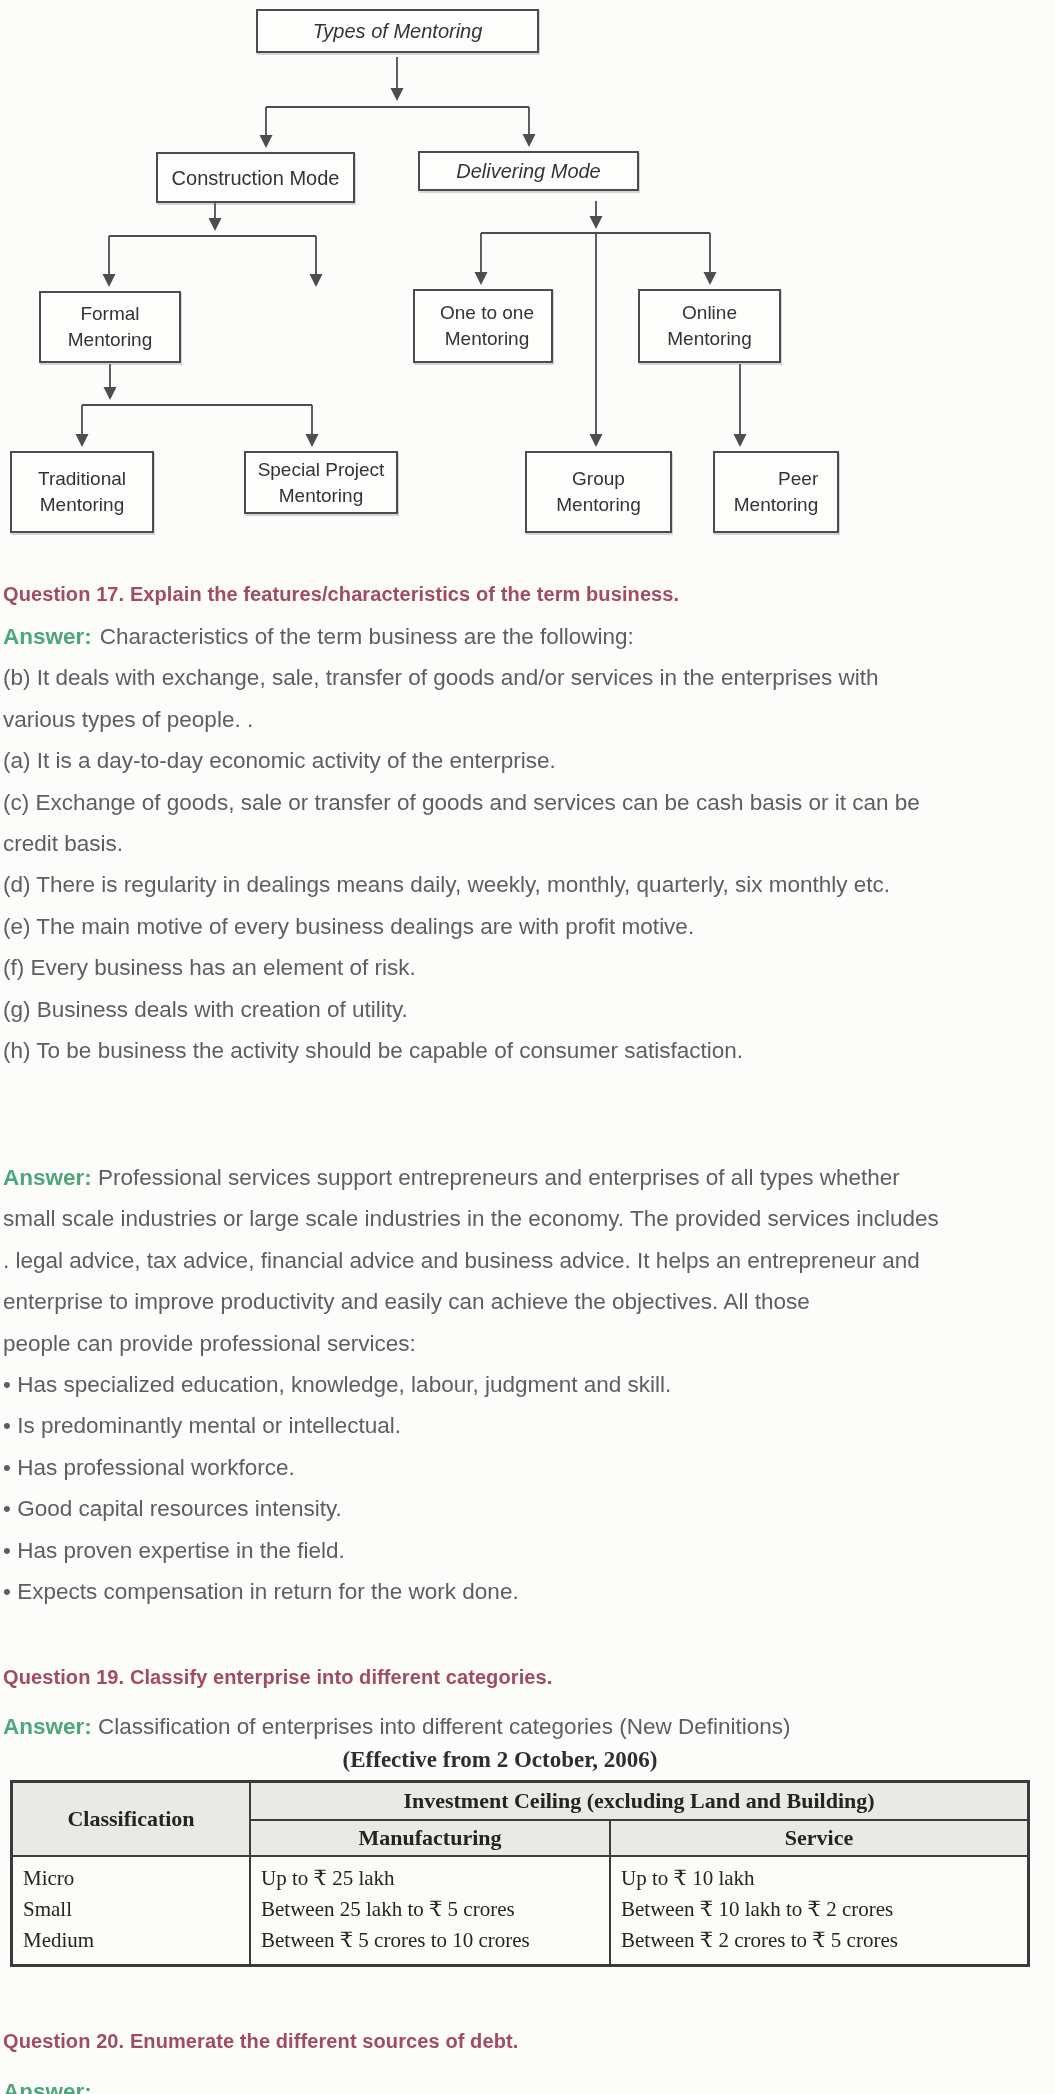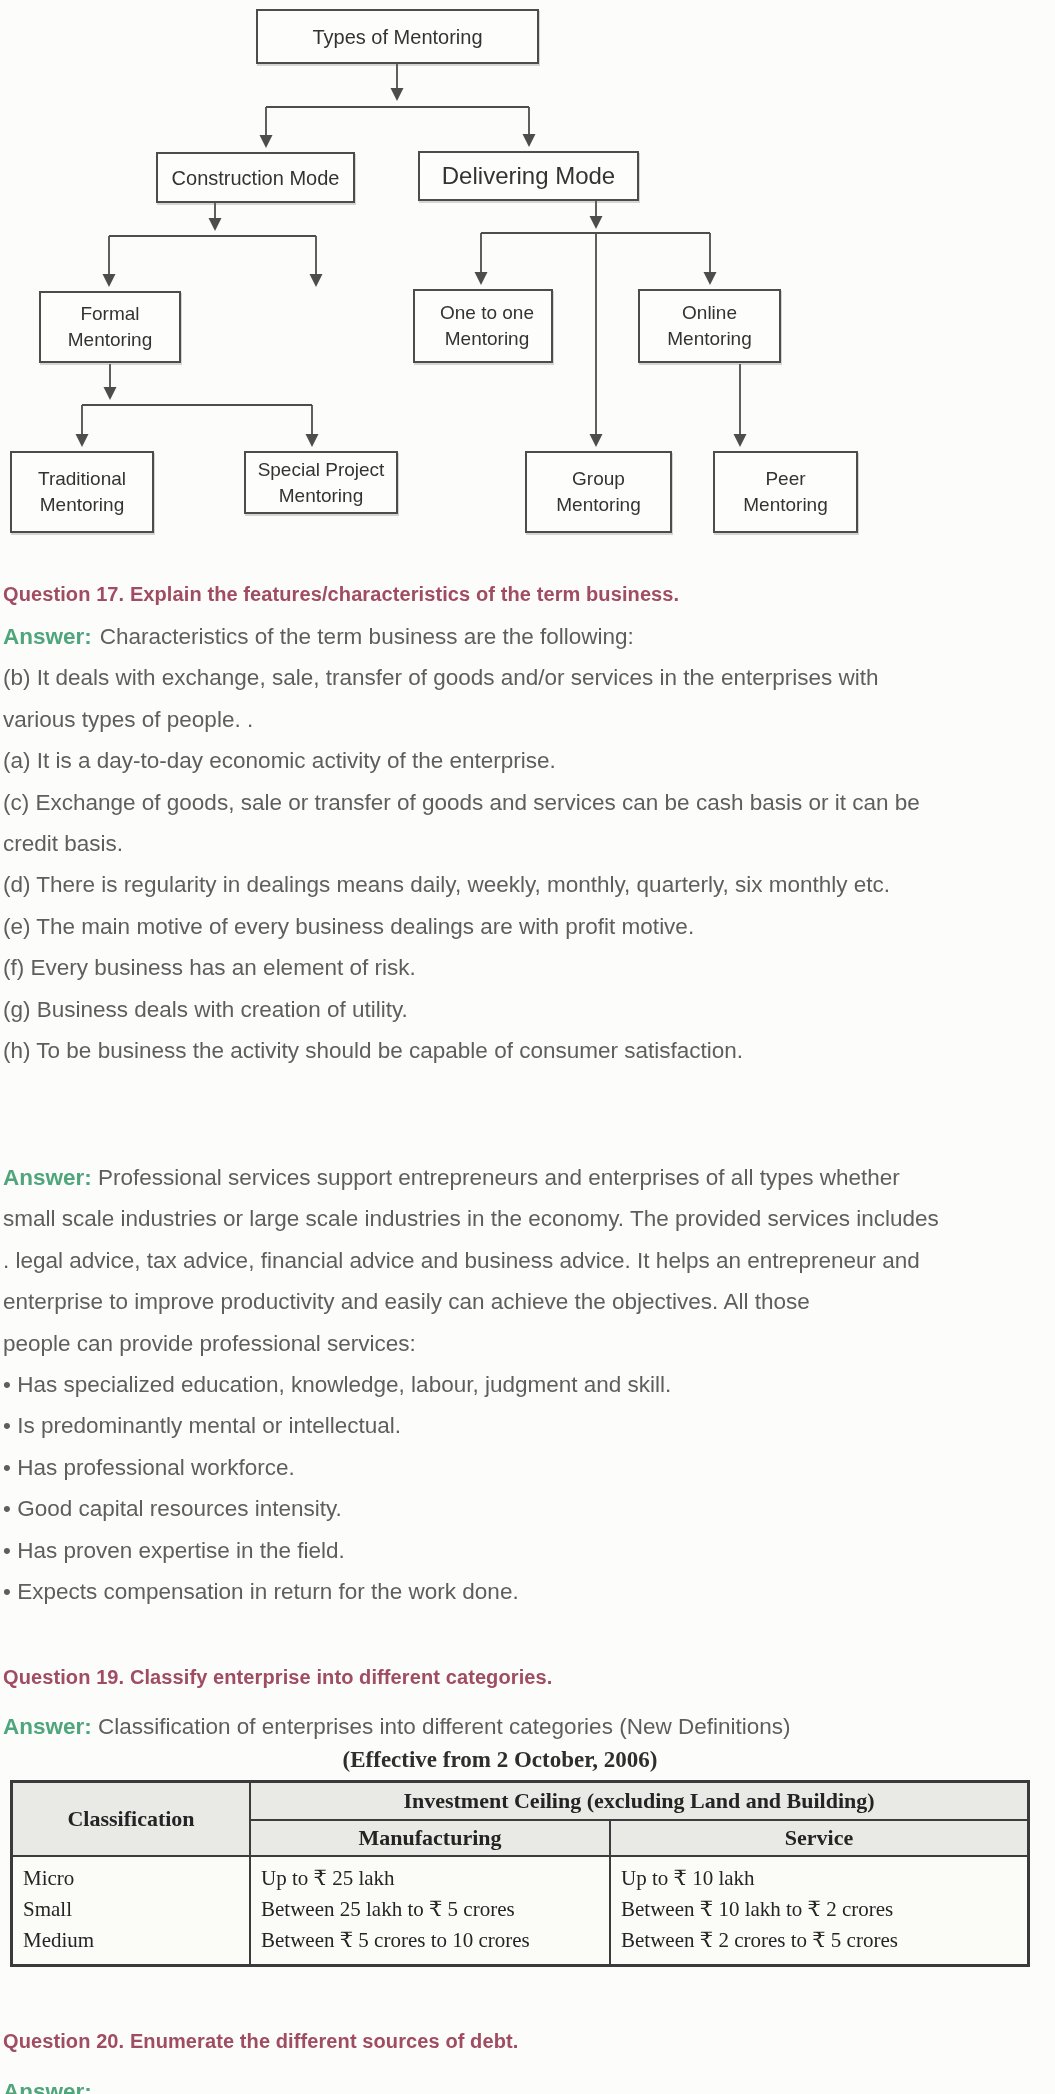--- a/index.html
+++ b/index.html
@@ -81,36 +81,36 @@
         <line x1="481" y1="233" x2="481" y2="283" marker-end="url(#arw)"></line>
         <line x1="710" y1="233" x2="710" y2="283" marker-end="url(#arw)"></line>
         <line x1="596" y1="233" x2="596" y2="445" marker-end="url(#arw)"></line>
         <line x1="110" y1="364" x2="110" y2="398" marker-end="url(#arw)"></line>
         <line x1="82" y1="405" x2="312" y2="405"></line>
         <line x1="82" y1="405" x2="82" y2="445" marker-end="url(#arw)"></line>
         <line x1="312" y1="405" x2="312" y2="445" marker-end="url(#arw)"></line>
         <line x1="740" y1="364" x2="740" y2="445" marker-end="url(#arw)"></line>
       </g>
     </svg>
-    <div class="node" style="left:256px; top:9px;   width:283px; height:55px; font-size:20px;">Types of Mentoring</div>
+    <div class="node" style="left:256px; top:9px;   width:283px; height:44px; font-size:20px;font-style:italic;">Types of Mentoring</div>
     <div class="node" style="left:156px; top:152px; width:199px; height:51px; font-size:20px;">Construction Mode</div>
-    <div class="node" style="left:418px; top:151px; width:221px; height:50px; font-size:24px;">Delivering Mode</div>
+    <div class="node" style="left:418px; top:151px; width:221px; height:40px; font-size:20px;font-style:italic;">Delivering Mode</div>
     <div class="node" style="left:39px;  top:291px; width:142px; height:72px; font-size:19px;">Formal
 Mentoring</div>
     <div class="node" style="left:413px; top:289px; width:140px; height:74px; font-size:19px;padding-left:8px;">One to one
 Mentoring</div>
     <div class="node" style="left:638px; top:289px; width:143px; height:74px; font-size:19px;">Online
 Mentoring</div>
     <div class="node" style="left:10px;  top:451px; width:144px; height:82px; font-size:19px;">Traditional
 Mentoring</div>
     <div class="node" style="left:235px; top:451px; width:154px; height:63px; font-size:19px;margin-left:9px;">Special Project
 Mentoring</div>
     <div class="node" style="left:525px; top:451px; width:147px; height:82px; font-size:19px;">Group
 Mentoring</div>
-    <div class="node" style="left:713px; top:451px; width:145px; height:82px; font-size:19px;">Peer
+    <div class="node" style="left:713px; top:451px; width:126px; height:82px; font-size:19px;text-align:right;">Peer
 Mentoring</div>
   </div>
 
   <h2 class="qheading" style="top:583px;">Question 17. Explain the features/characteristics of the term business.</h2>
   <div class="ablock" style="top:616px;">
     <p><span class="alabel">Answer:</span><span class="gap"></span><span>Characteristics of the term business are the following:</span></p>
     <p class="pre">(b) It deals with exchange, sale, transfer of goods and/or services in the enterprises with
 various types of people. .</p>
     <p class="pre">(a) It is a day-to-day economic activity of the enterprise.</p>
     <p class="pre">(c) Exchange of goods, sale or transfer of goods and services can be cash basis or it can be

